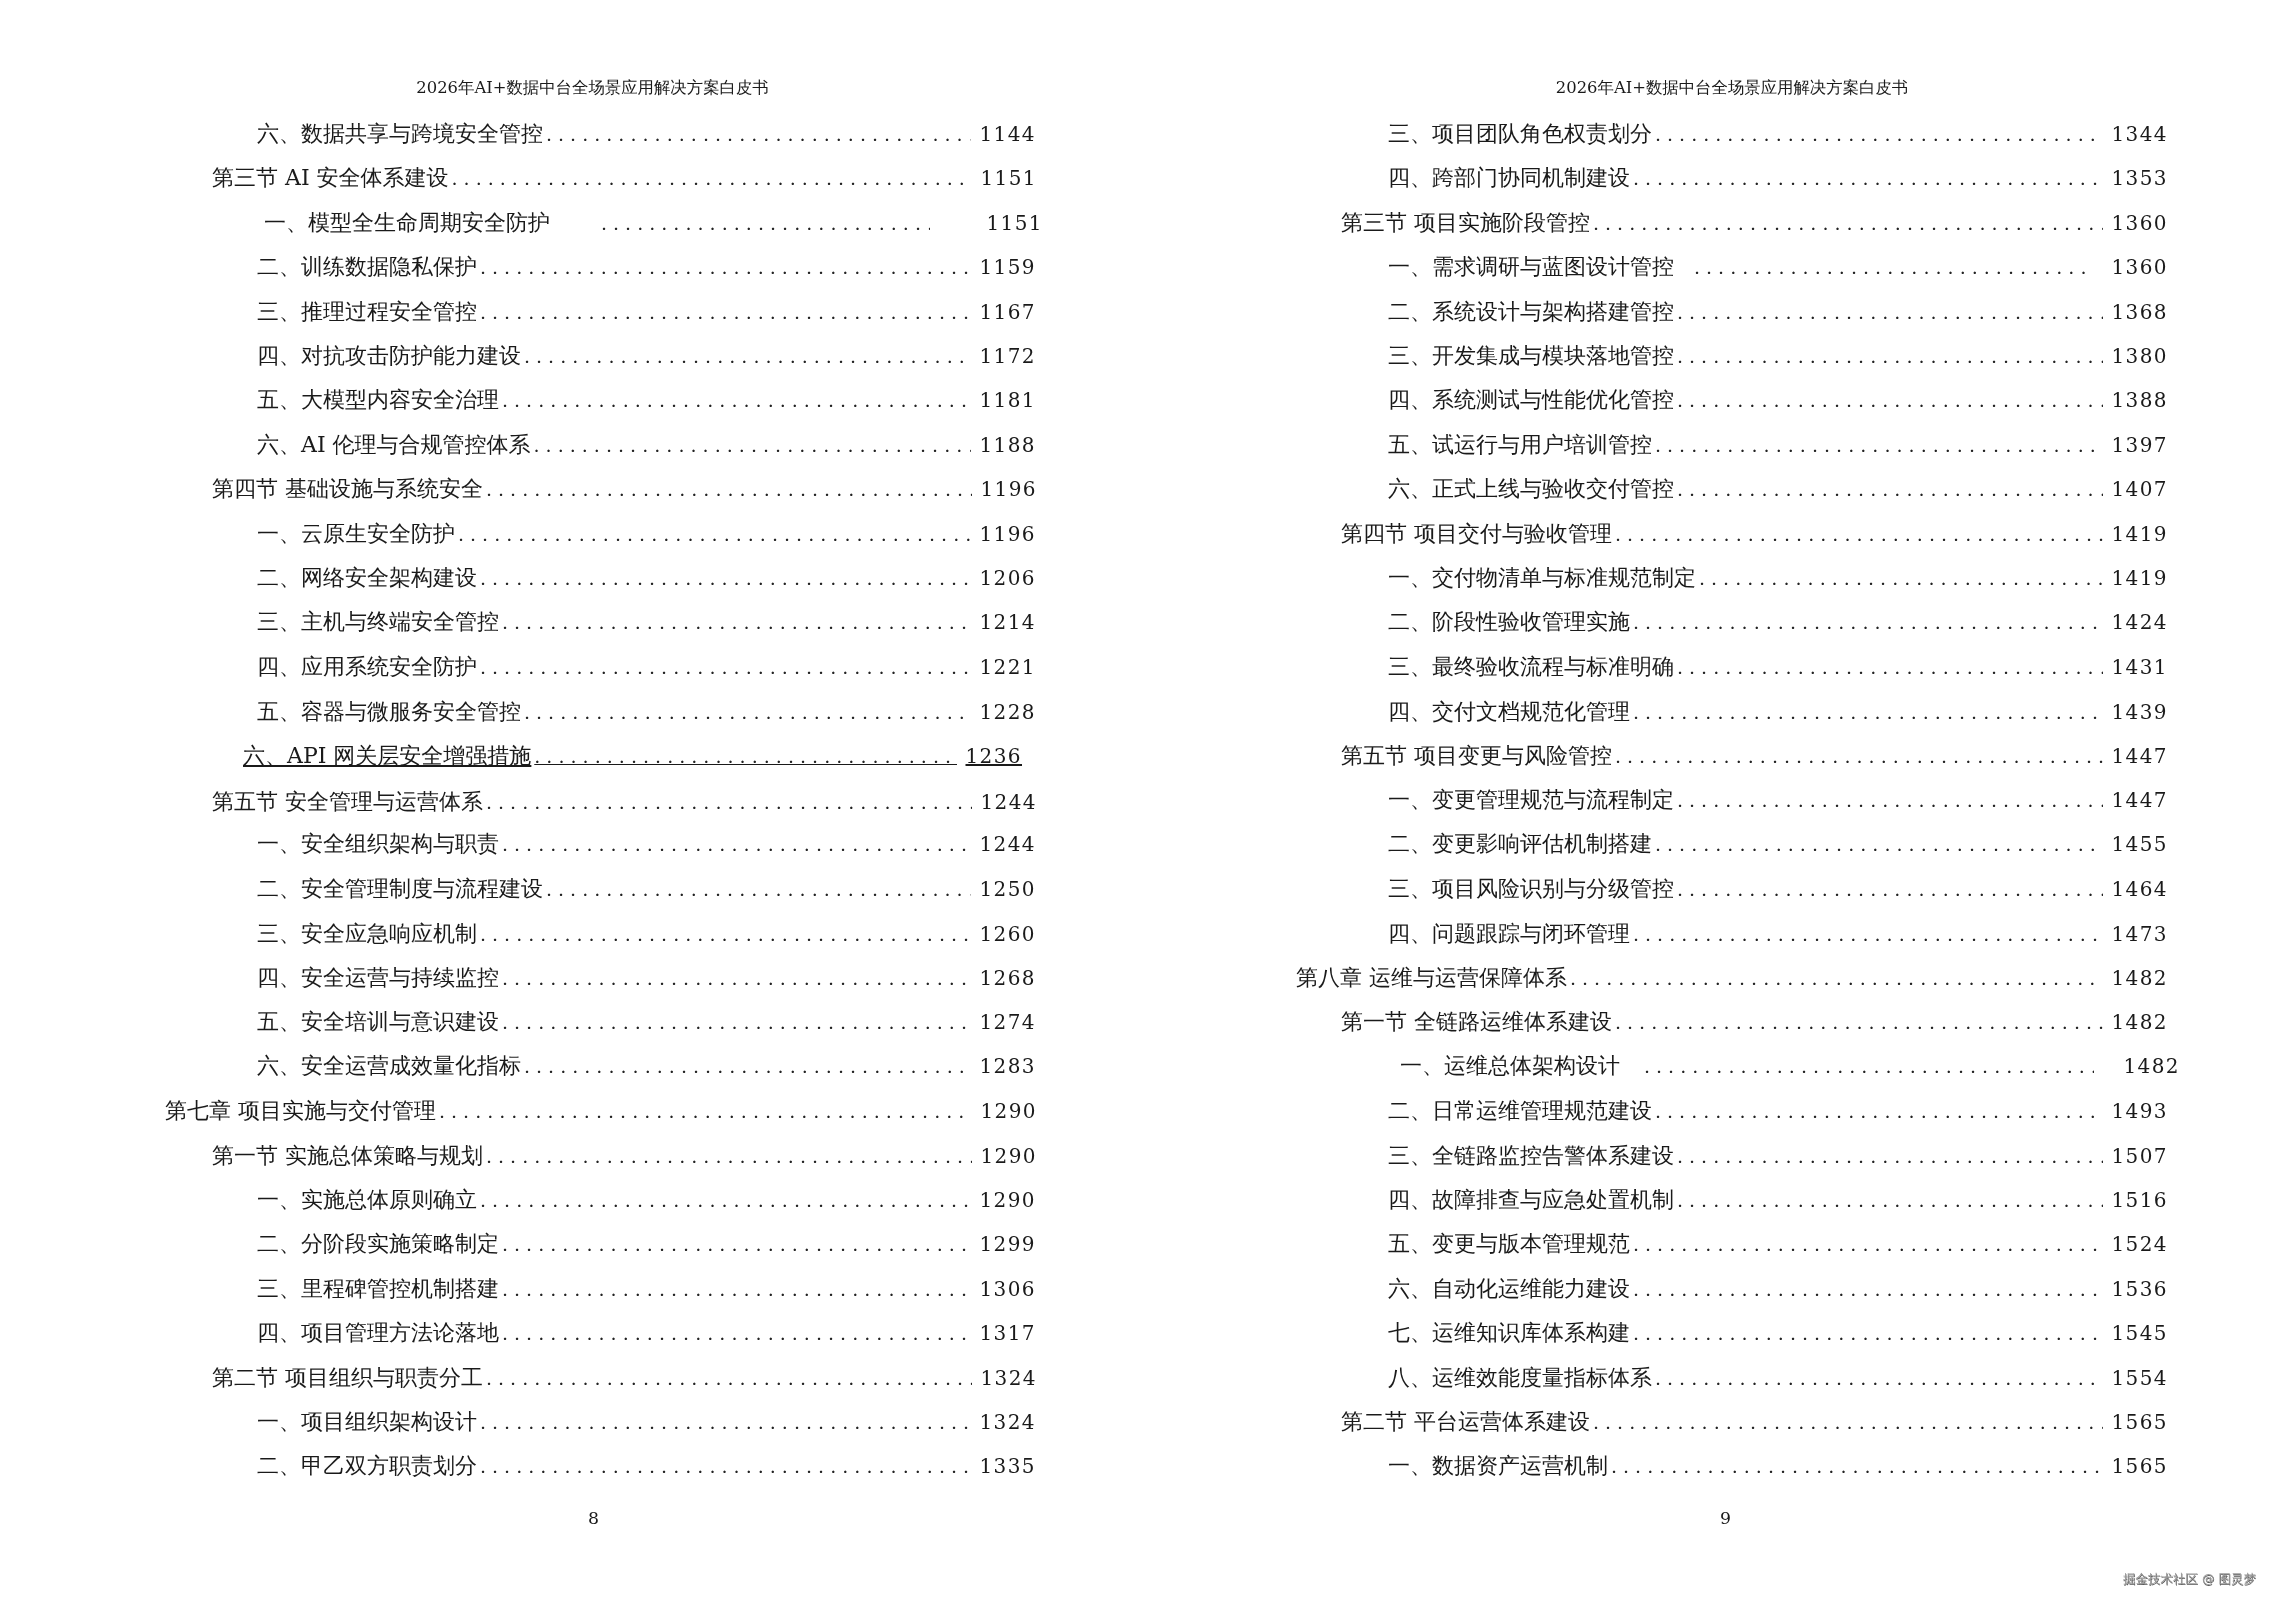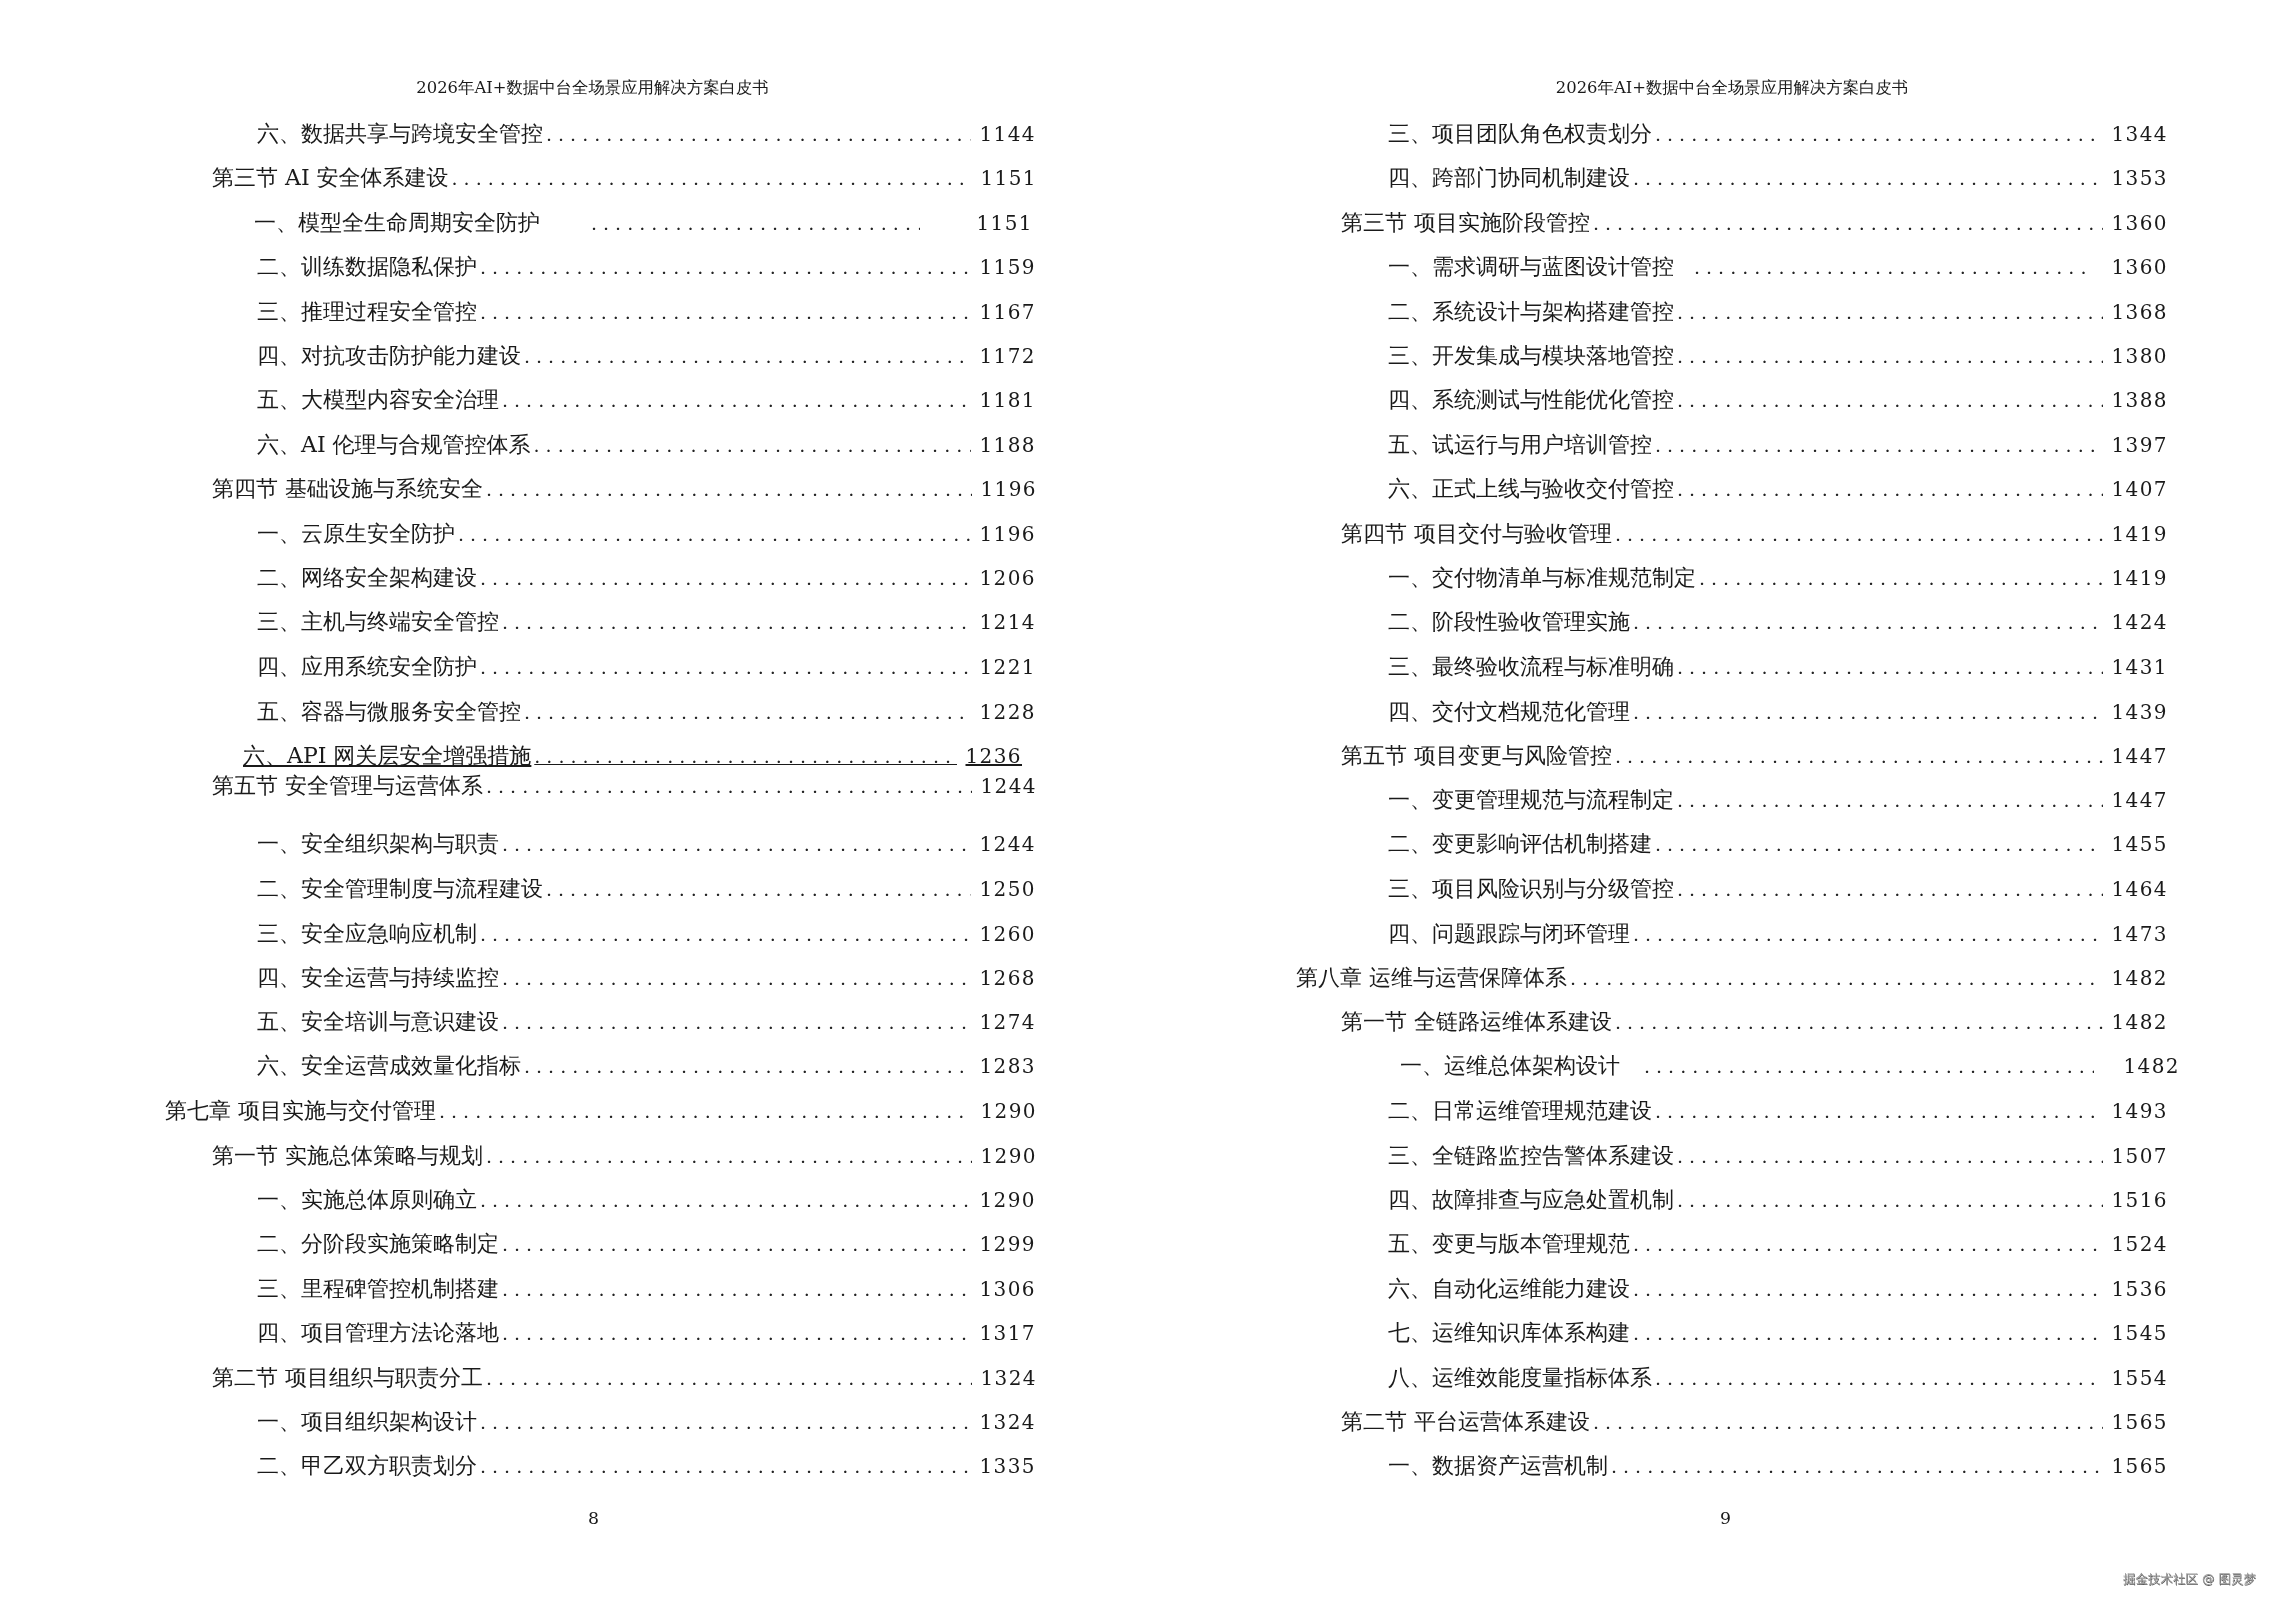--- a/index.html
+++ b/index.html
@@ -33,21 +33,21 @@
       <div class="toc-row" style="top: 0px; left: 257px; width: 779px;">
         <span class="toc-title">六、数据共享与跨境安全管控</span>
         <span class="leader"></span>
         <span class="toc-page">1144</span>
       </div>
       <div class="toc-row" style="top: 44px; left: 212px; width: 825px;">
         <span class="toc-title">第三节 AI 安全体系建设</span>
         <span class="leader"></span>
         <span class="toc-page">1151</span>
       </div>
-      <div class="toc-row" style="top: 89px; left: 254px; width: 779px; gap: 48px;">
+      <div class="toc-row" style="top: 89px; left: 264px; width: 779px; gap: 48px;">
         <span class="toc-title">一、模型全生命周期安全防护</span>
         <span class="leader"></span>
         <span class="toc-page">1151</span>
       </div>
       <div class="toc-row" style="top: 133px; left: 257px; width: 779px;">
         <span class="toc-title">二、训练数据隐私保护</span>
         <span class="leader"></span>
         <span class="toc-page">1159</span>
       </div>
       <div class="toc-row" style="top: 178px; left: 257px; width: 779px;">
@@ -98,21 +98,21 @@
       <div class="toc-row" style="top: 578px; left: 257px; width: 779px;">
         <span class="toc-title">五、容器与微服务安全管控</span>
         <span class="leader"></span>
         <span class="toc-page">1228</span>
       </div>
       <div class="toc-row" style="top: 622px; left: 243px; width: 779px; text-decoration: underline;">
         <span class="toc-title">六、API 网关层安全增强措施</span>
         <span class="leader"></span>
         <span class="toc-page">1236</span>
       </div>
-      <div class="toc-row" style="top: 652px; left: 212px; width: 825px; text-align: center;">
+      <div class="toc-row" style="top: 668px; left: 212px; width: 825px; text-align: center;">
         <span class="toc-title">第五节  安全管理与运营体系</span>
         <span class="leader"></span>
         <span class="toc-page">1244</span>
       </div>
       <div class="toc-row" style="top: 710px; left: 257px; width: 779px;">
         <span class="toc-title">一、安全组织架构与职责</span>
         <span class="leader"></span>
         <span class="toc-page">1244</span>
       </div>
       <div class="toc-row" style="top: 755px; left: 257px; width: 779px;">

